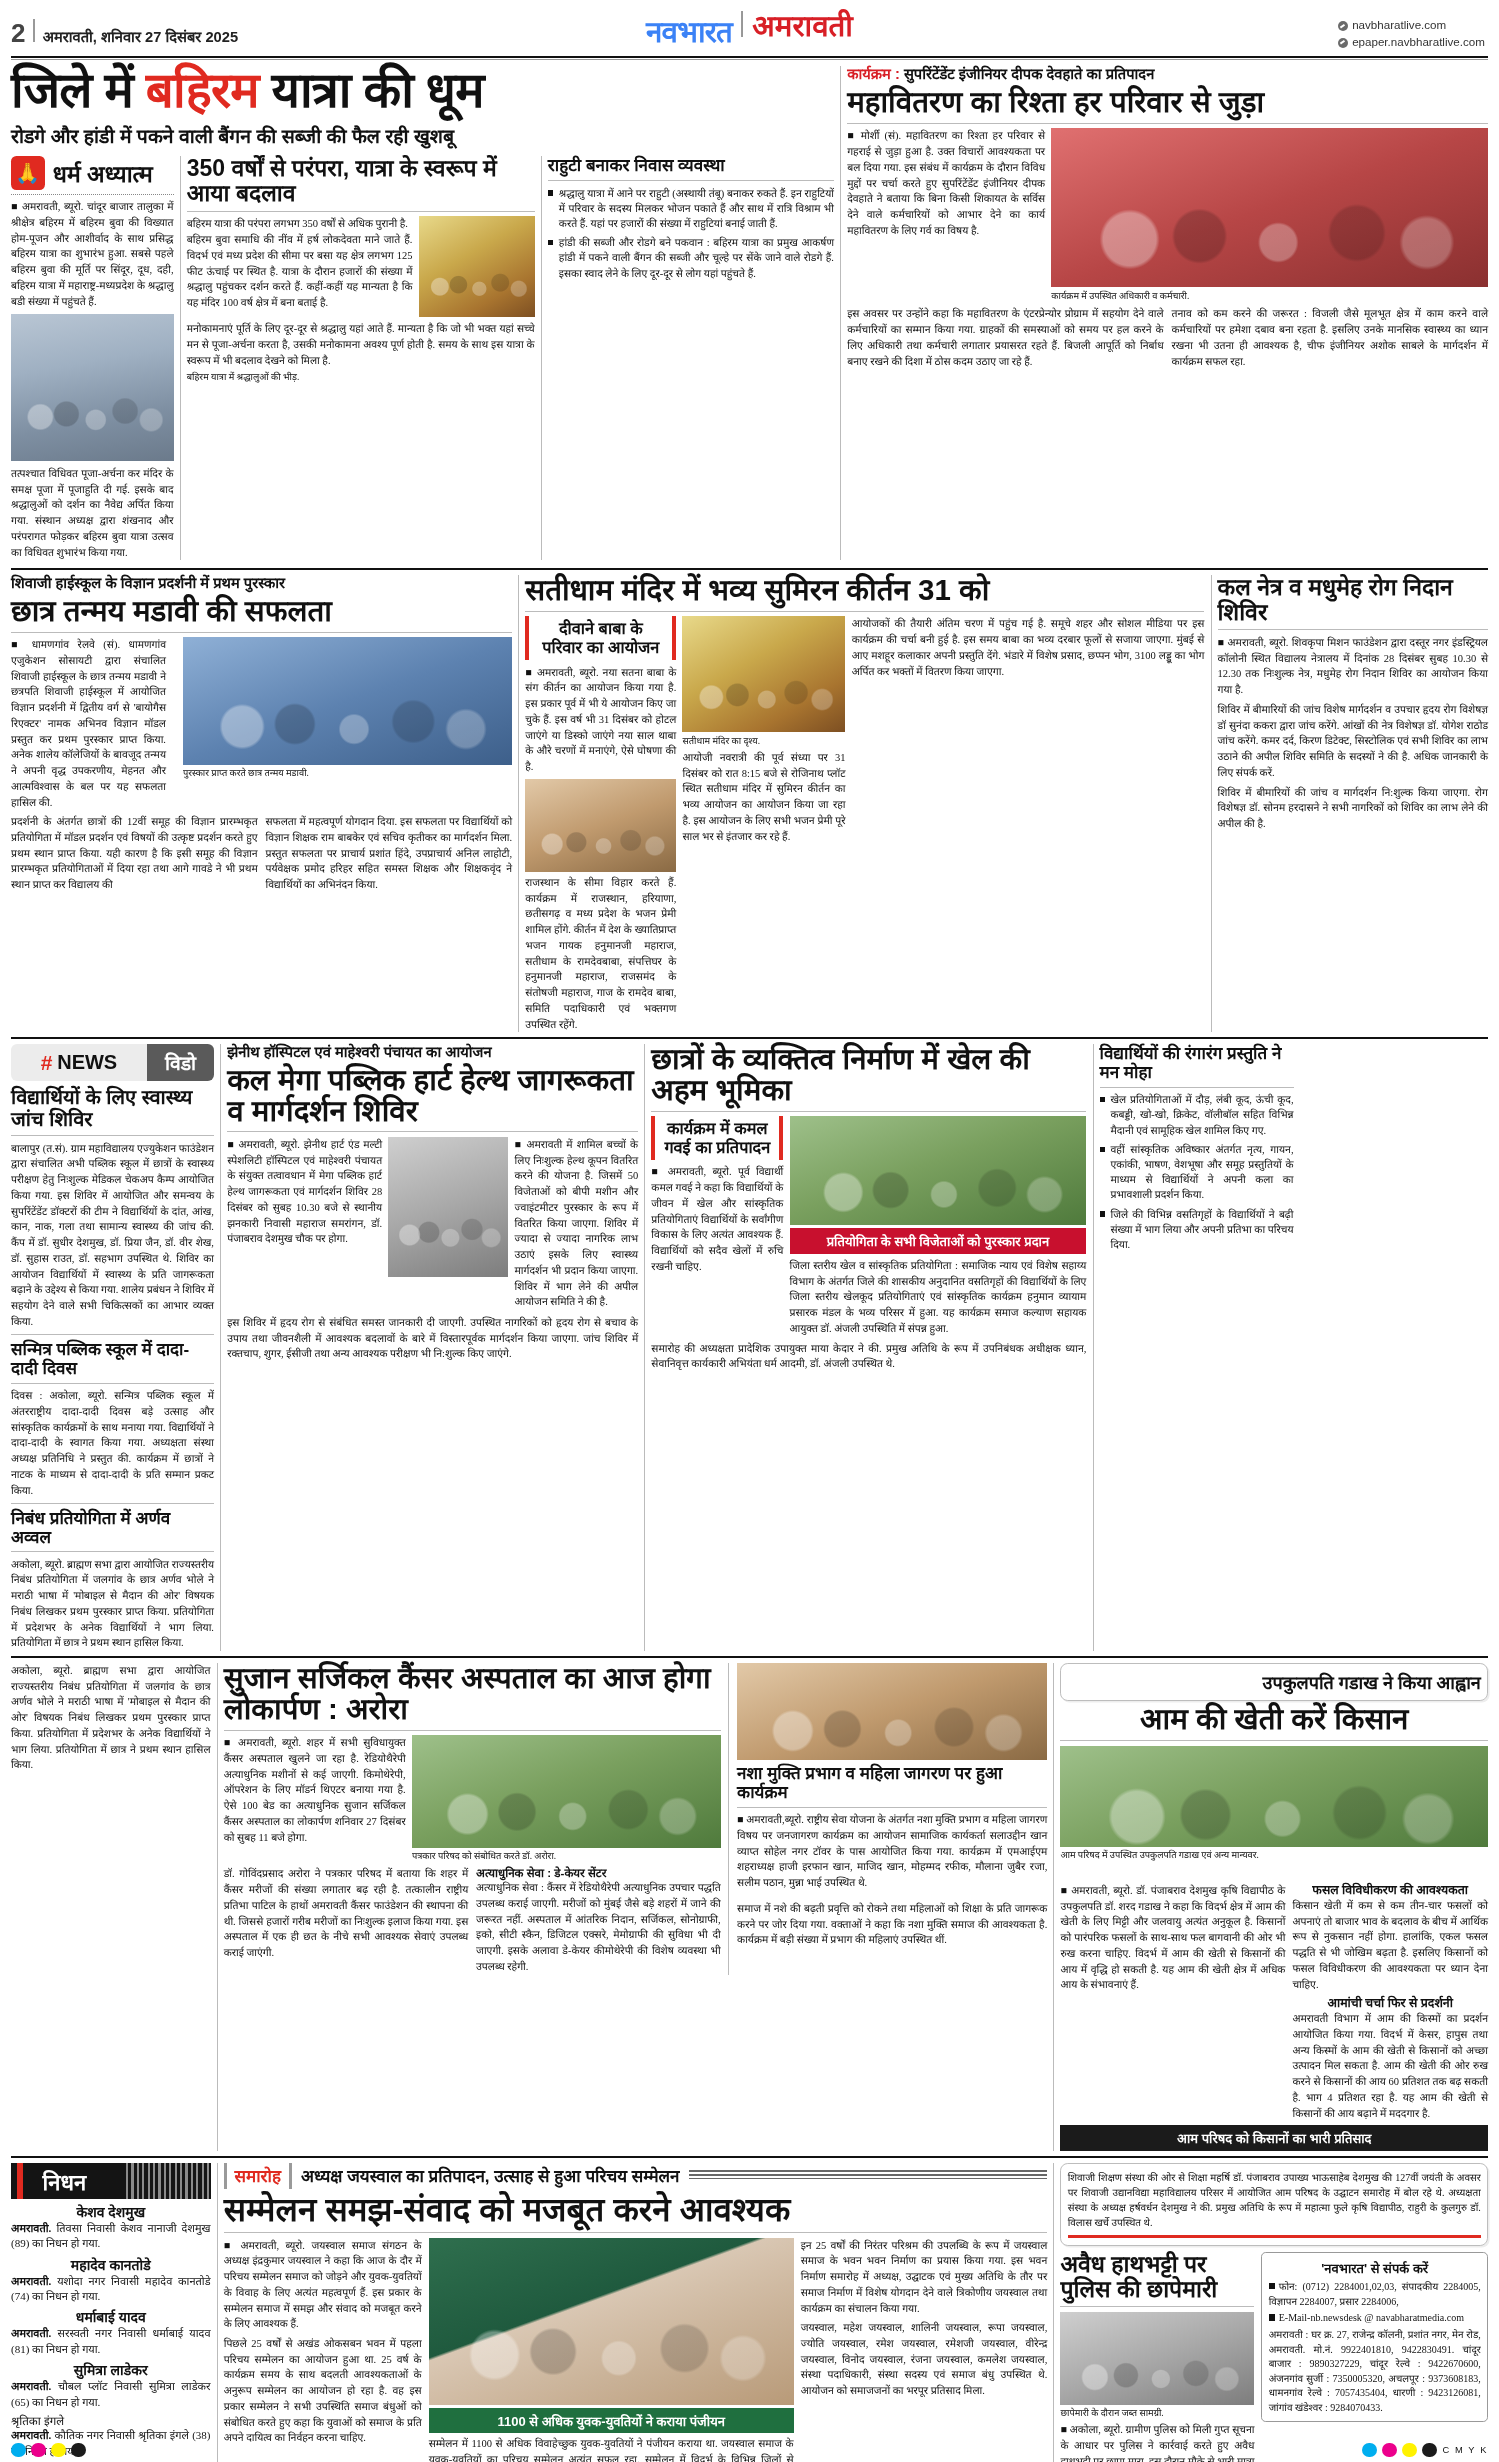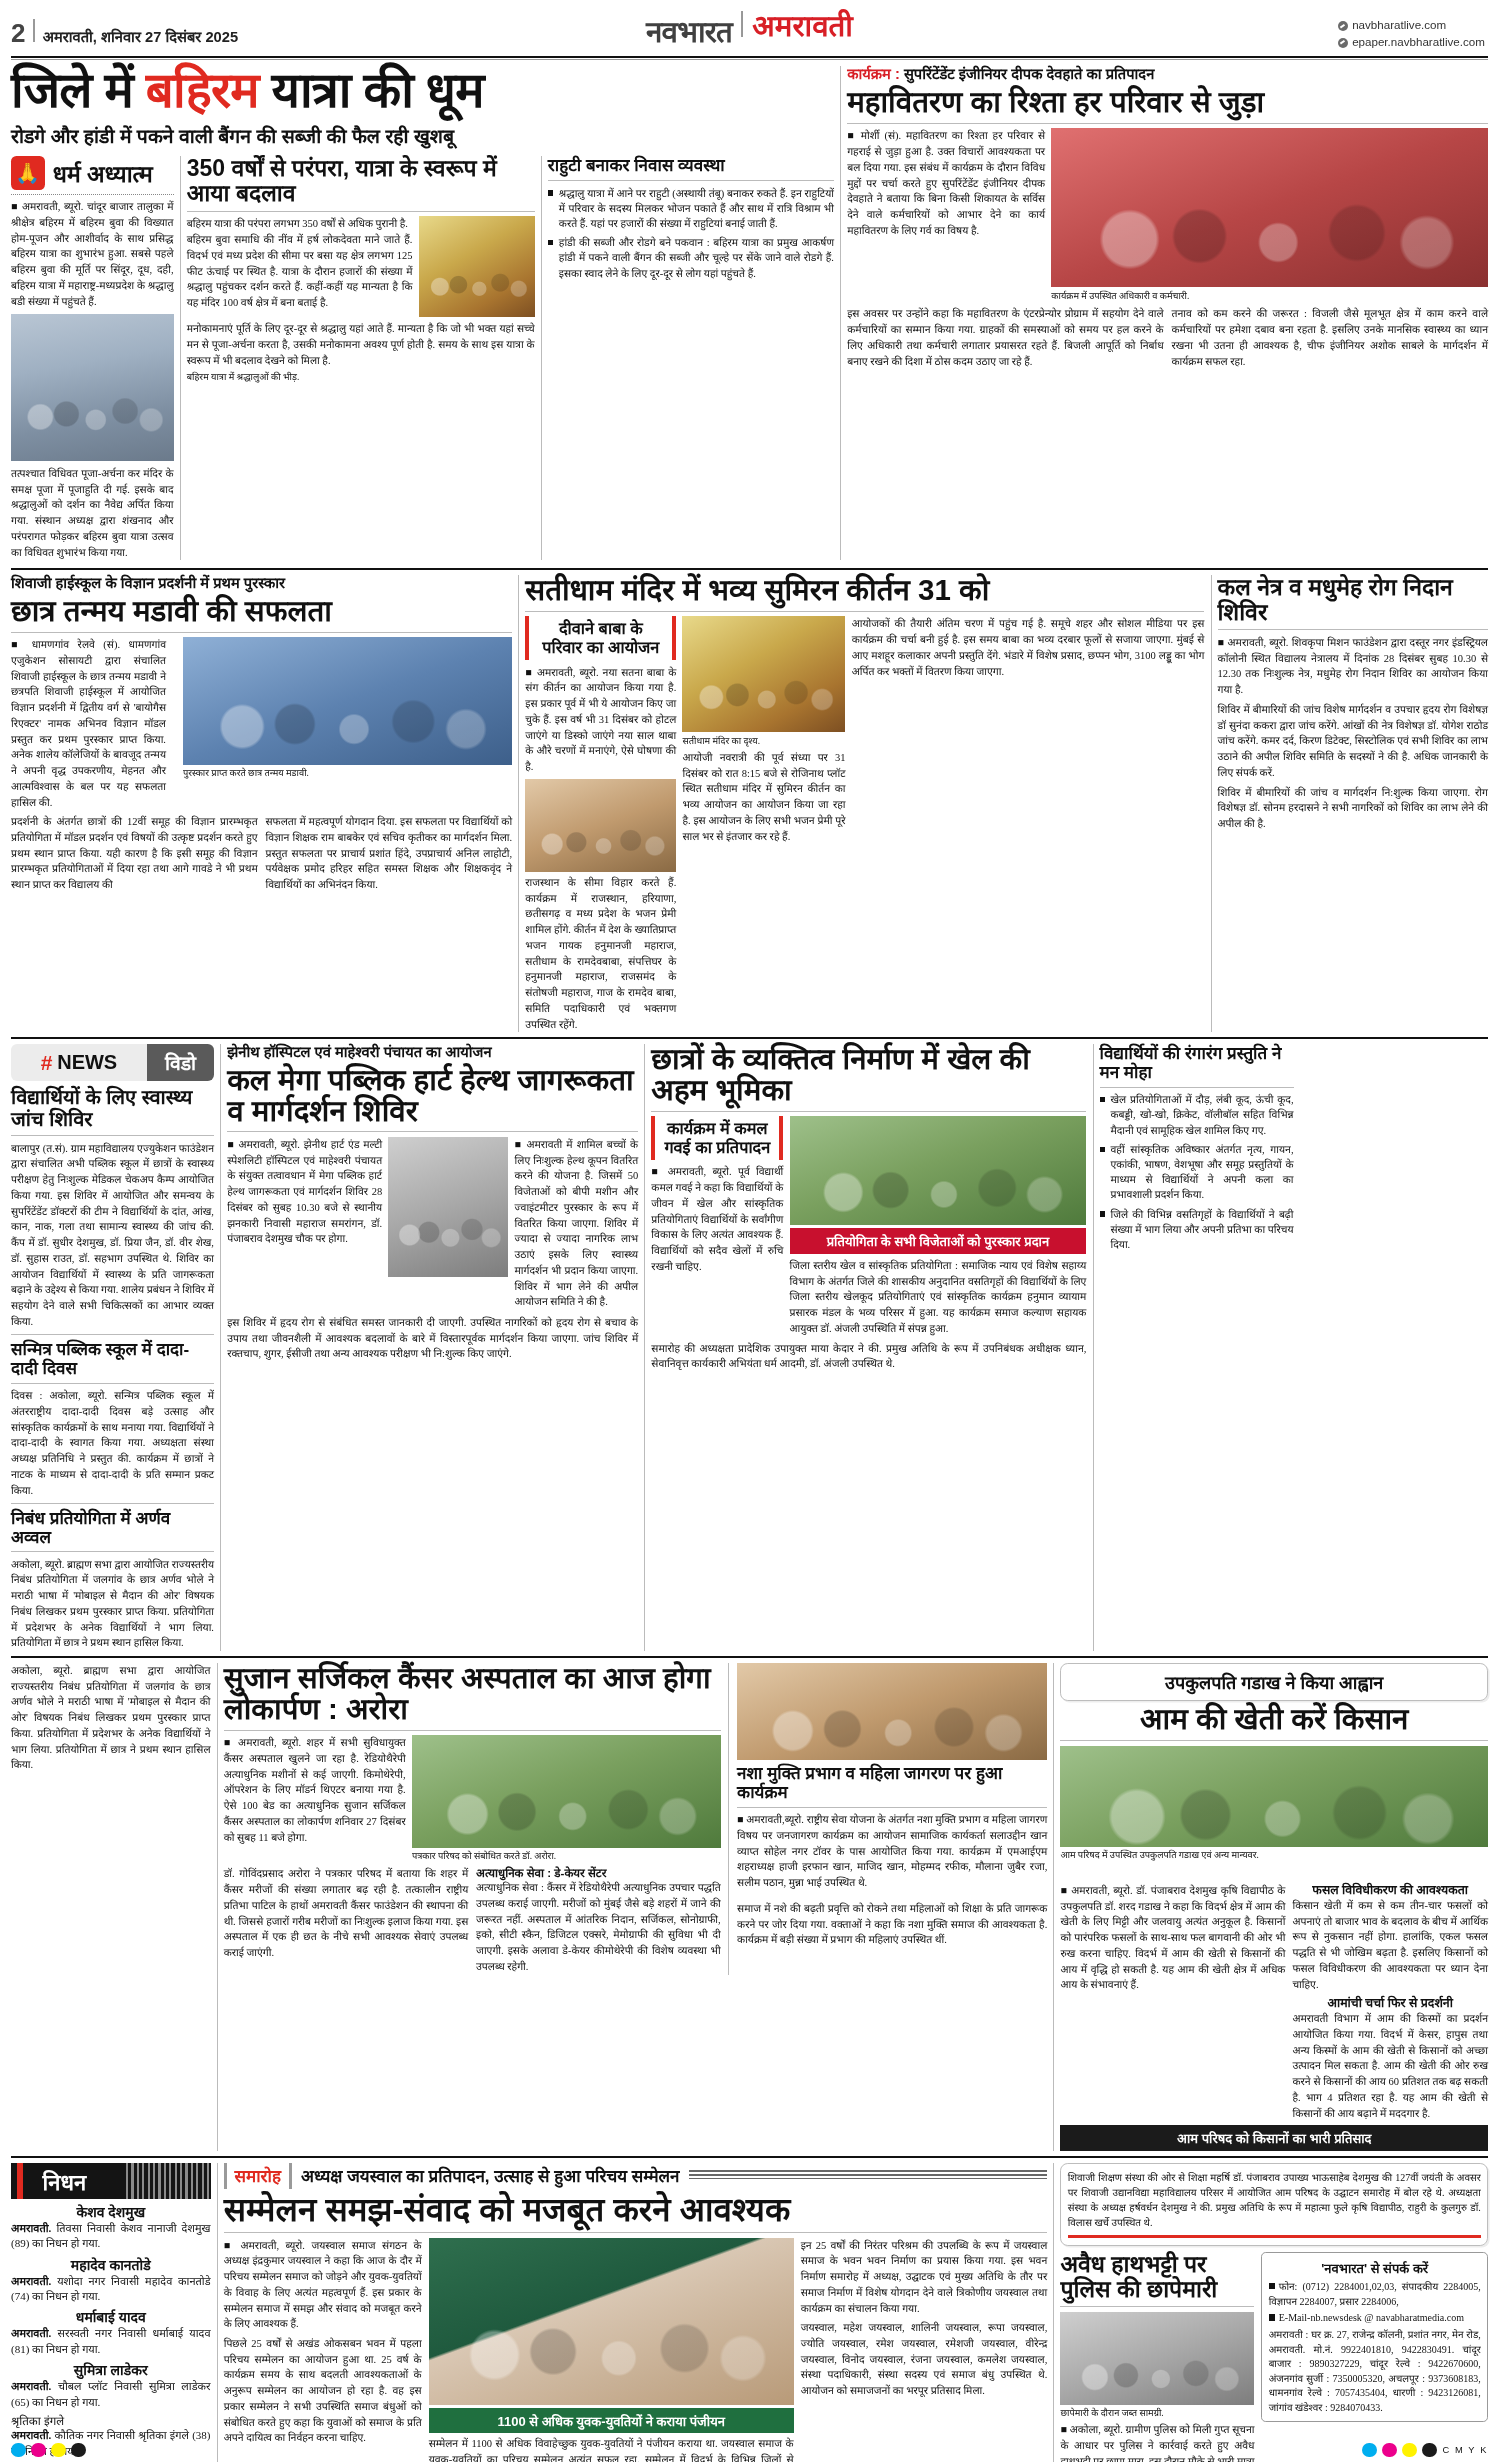--- a/index.html
+++ b/index.html
@@ -14,21 +14,21 @@
   }
   .page { width:1499px; height:2462px; position:relative; padding:0 11px; }
 
   
   .masthead { height:54px; display:flex; align-items:flex-end; padding-bottom:4.7px; position:relative; }
   .mast-left { display:flex; align-items:baseline; gap:7.8px; }
   .pageno { font-size:26px; font-weight:bold; color:#444; font-family:"Liberation Sans",sans-serif; }
   .mast-sep { width:1.6px; height:23px; background:#999; display:inline-block; }
   .mast-date { font-size:14.7px; font-weight:bold; color:#222; font-family:"Liberation Sans",sans-serif; }
   .mast-center { position:absolute; left:50%; transform:translateX(-50%); bottom:3.1px; display:flex; align-items:center; gap:9.3px; }
-  .brand { font-size:29.5px; font-weight:bold; letter-spacing:-0.8px; font-family:"Liberation Sans",sans-serif; color:#404040;margin-top:12px; }
+  .brand { font-size:29.5px; font-weight:bold; letter-spacing:-0.8px; font-family:"Liberation Sans",sans-serif; color:#3b82f6;margin-top:12px; }
   .brand-sep { width:1.6px; height:26px; background:#333; }
   .brand-city { font-size:29.5px; font-weight:bold; color:#d81f26; font-family:"Liberation Sans",sans-serif; }
   .mast-right { position:absolute; right:3.1px; bottom:3.1px; text-align:left; font-size:11.6px; color:#333; font-family:"Liberation Sans",sans-serif; line-height:1.45; }
   .mast-right div { display:flex; align-items:center; gap:4px; }
   .globe { width:10px; height:10px; border-radius:50%; background:#6b6b6b; display:inline-block; position:relative; flex:none; }
   .globe:after { content:""; position:absolute; left:2.3px; top:3.9px; width:5.4px; height:2.3px; background:#fff; transform:rotate(-35deg); }
   .rule-top { height:2.3px; background:#111; margin:1.6px 0 0 0; }
   .rule-thin { height:0.8px; background:#999; margin-top:1.6px; }
 
   
@@ -406,21 +406,21 @@
           <p class="body">■ अमरावती,ब्यूरो. राष्ट्रीय सेवा योजना के अंतर्गत नशा मुक्ति प्रभाग व महिला जागरण विषय पर जनजागरण कार्यक्रम का आयोजन सामाजिक कार्यकर्ता सलाउद्दीन खान व्याप्त सोहेल नगर टॉवर के पास आयोजित किया गया. कार्यक्रम में एमआईएम शहराध्यक्ष हाजी इरफान खान, माजिद खान, मोहम्मद रफीक, मौलाना जुबैर रजा, सलीम पठान, मुन्ना भाई उपस्थित थे.</p>
           <p class="body" style="margin-top:10px;">समाज में नशे की बढ़ती प्रवृत्ति को रोकने तथा महिलाओं को शिक्षा के प्रति जागरूक करने पर जोर दिया गया. वक्ताओं ने कहा कि नशा मुक्ति समाज की आवश्यकता है. कार्यक्रम में बड़ी संख्या में प्रभाग की महिलाएं उपस्थित थीं.</p>
         </div>
       </div>
     </div>
 
     <div class="vline"></div>
 
     <div style="width:435px;">
       <div class="boxcard">
-        <div style="font-size:18px;font-weight:bold;text-align:center;font-family:'Liberation Sans',sans-serif;">उपकुलपति गडाख ने किया आह्वान</div>
+        <div style="font-size:18px;font-weight:bold;text-align:right;font-family:'Liberation Sans',sans-serif;">उपकुलपति गडाख ने किया आह्वान</div>
       </div>
       <h2 class="big" style="text-align:center;margin-top:3.1px;">आम की खेती करें किसान</h2>
       <div class="hline"></div>
       <div class="photo green" style="height:101px;"></div>
       <div class="cap">आम परिषद में उपस्थित उपकुलपति गडाख एवं अन्य मान्यवर.</div>
       <div style="display:flex;gap:7px;margin-top:22px;">
         <div style="flex:1.15;">
           <p class="body">■ अमरावती, ब्यूरो. डॉ. पंजाबराव देशमुख कृषि विद्यापीठ के उपकुलपति डॉ. शरद गडाख ने कहा कि विदर्भ क्षेत्र में आम की खेती के लिए मिट्टी और जलवायु अत्यंत अनुकूल है. किसानों को पारंपरिक फसलों के साथ-साथ फल बागवानी की ओर भी रुख करना चाहिए. विदर्भ में आम की खेती से किसानों की आय में वृद्धि हो सकती है. यह आम की खेती क्षेत्र में अधिक आय के संभावनाएं हैं.</p>
         </div>
         <div style="flex:1;">

